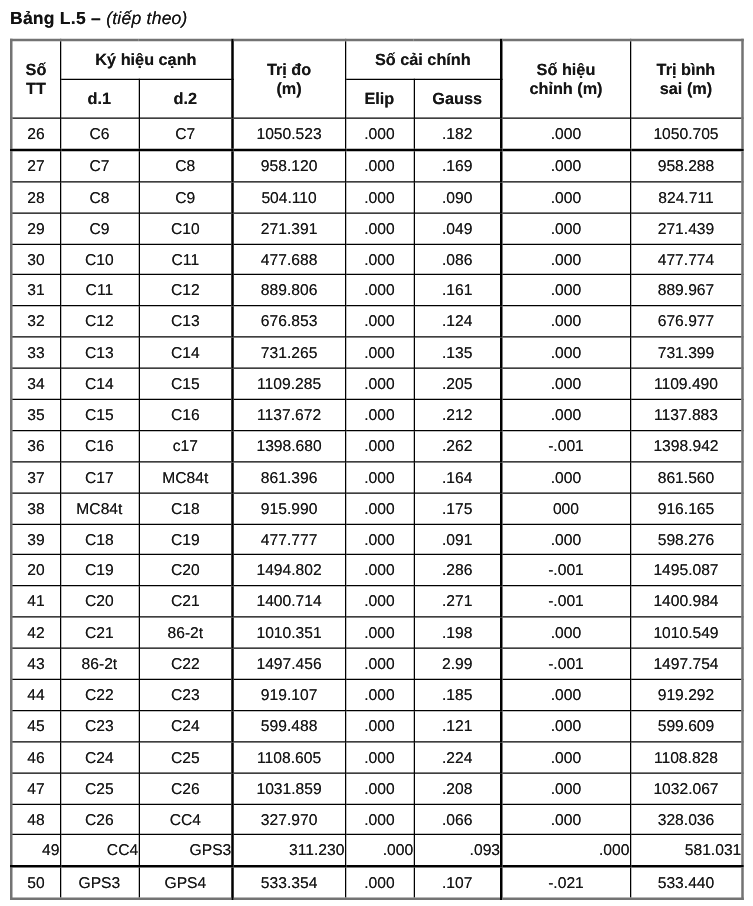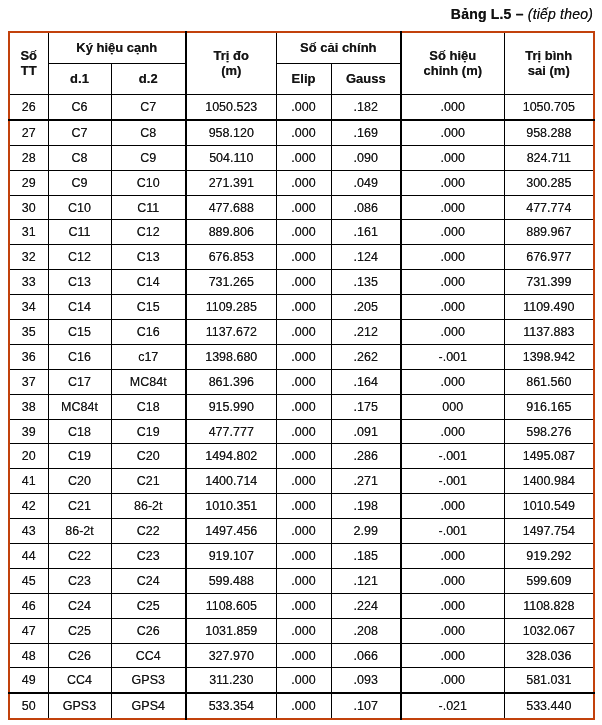--- a/index.html
+++ b/index.html
@@ -16,38 +16,38 @@
   }
   .page {
     width: 602px;
     height: 725px;
     position: relative;
   }
   .title {
     padding-top: 6px;
     width: 585px;
     margin-left: 8px;
-    text-align: right;
+    text-align: left;
     font-size: 14px;
     font-weight: bold;
     color: #111;
     letter-spacing: 0.2px;
     text-shadow: 0 0 0.5px #444;
   }
   .title .suffix {
     font-style: italic;
     font-weight: normal;
   }
   table.survey {
     border-collapse: collapse;
     table-layout: fixed;
     width: 585px;
     margin-left: 8px;
     margin-top: 9px;
-    border: 2px solid #c2410c;
+    border: 2px solid #737373;
   }
   th, td {
     border: 1px solid #000;
     text-align: center;
     vertical-align: middle;
     padding: 0;
     overflow: hidden;
     white-space: nowrap;
     text-shadow: 0 0 0.5px #555;
   }
@@ -60,21 +60,21 @@
   tbody td {
     font-size: 12.5px;
     height: 23.9px;
   }
   .survey td:nth-child(4), .survey th.b-left,
   .survey td:nth-child(7), .survey th.b-left2 {
     border-left-width: 2px;
   }
   
   tbody tr:nth-child(1) td { border-bottom-width: 2px; margin-top: 28px; }
-  tbody tr:nth-child(24) td { border-bottom-width: 2px; }
+  tbody tr:nth-child(24) td { border-bottom-width: 2px; text-align: right; }
 </style>
 </head>
 <body>
 
 <div class="page">
 
   <div class="title">
     <span>Bảng L.5</span><span> </span><span>–</span><span> </span><span class="suffix">(tiếp theo)</span>
   </div>
 
@@ -137,21 +137,21 @@
       <td>824.711</td>
     </tr>
         <tr>
       <td>29</td>
       <td>C9</td>
       <td>C10</td>
       <td>271.391</td>
       <td>.000</td>
       <td>.049</td>
       <td>.000</td>
-      <td>300.285</td>
+      <td>271.439</td>
     </tr>
         <tr>
       <td>30</td>
       <td>C10</td>
       <td>C11</td>
       <td>477.688</td>
       <td>.000</td>
       <td>.086</td>
       <td>.000</td>
       <td>477.774</td>

